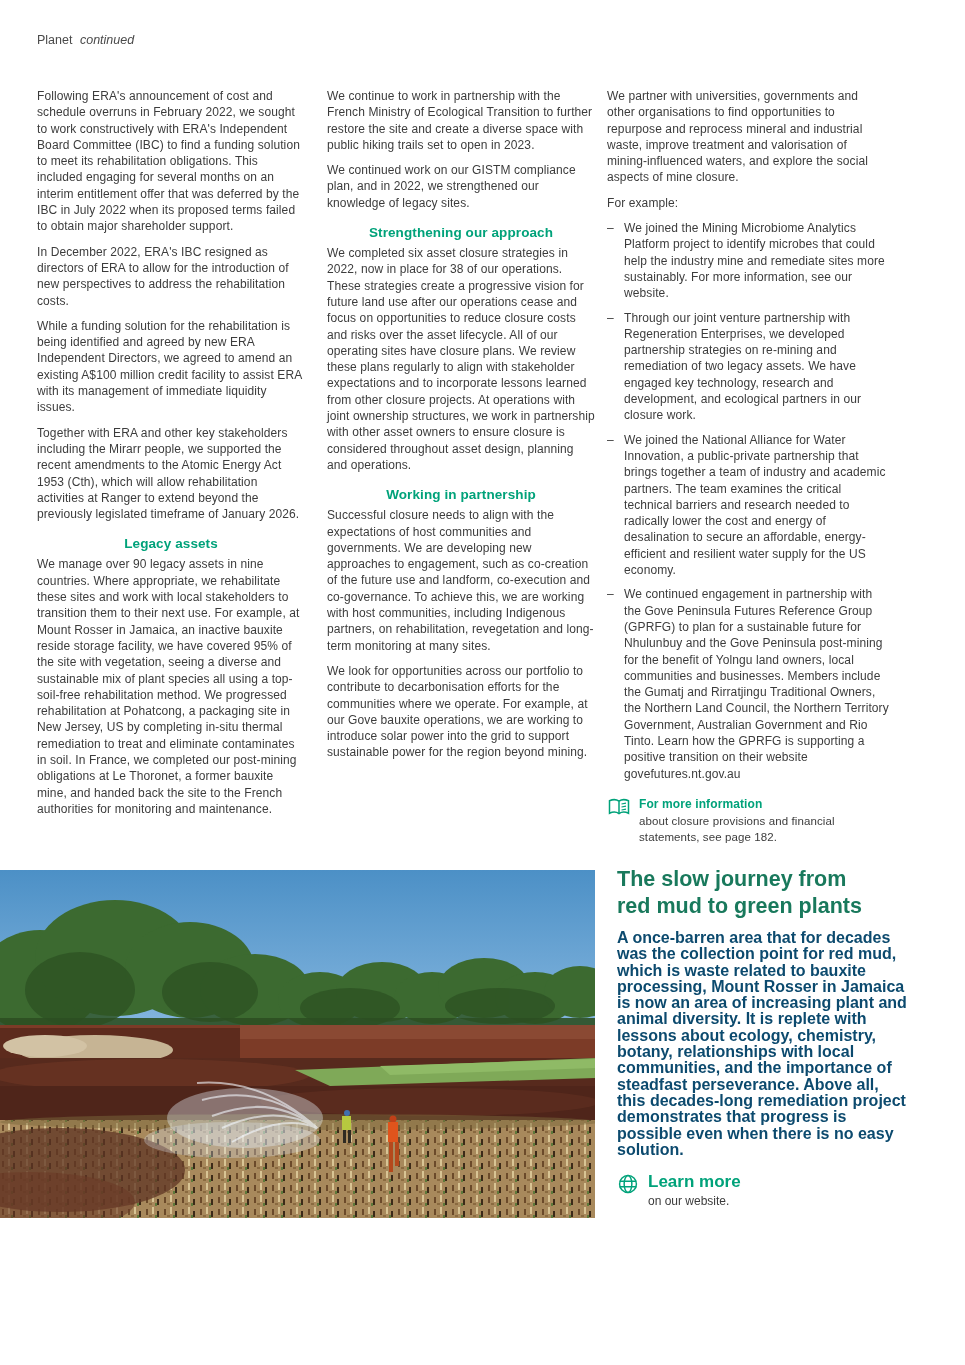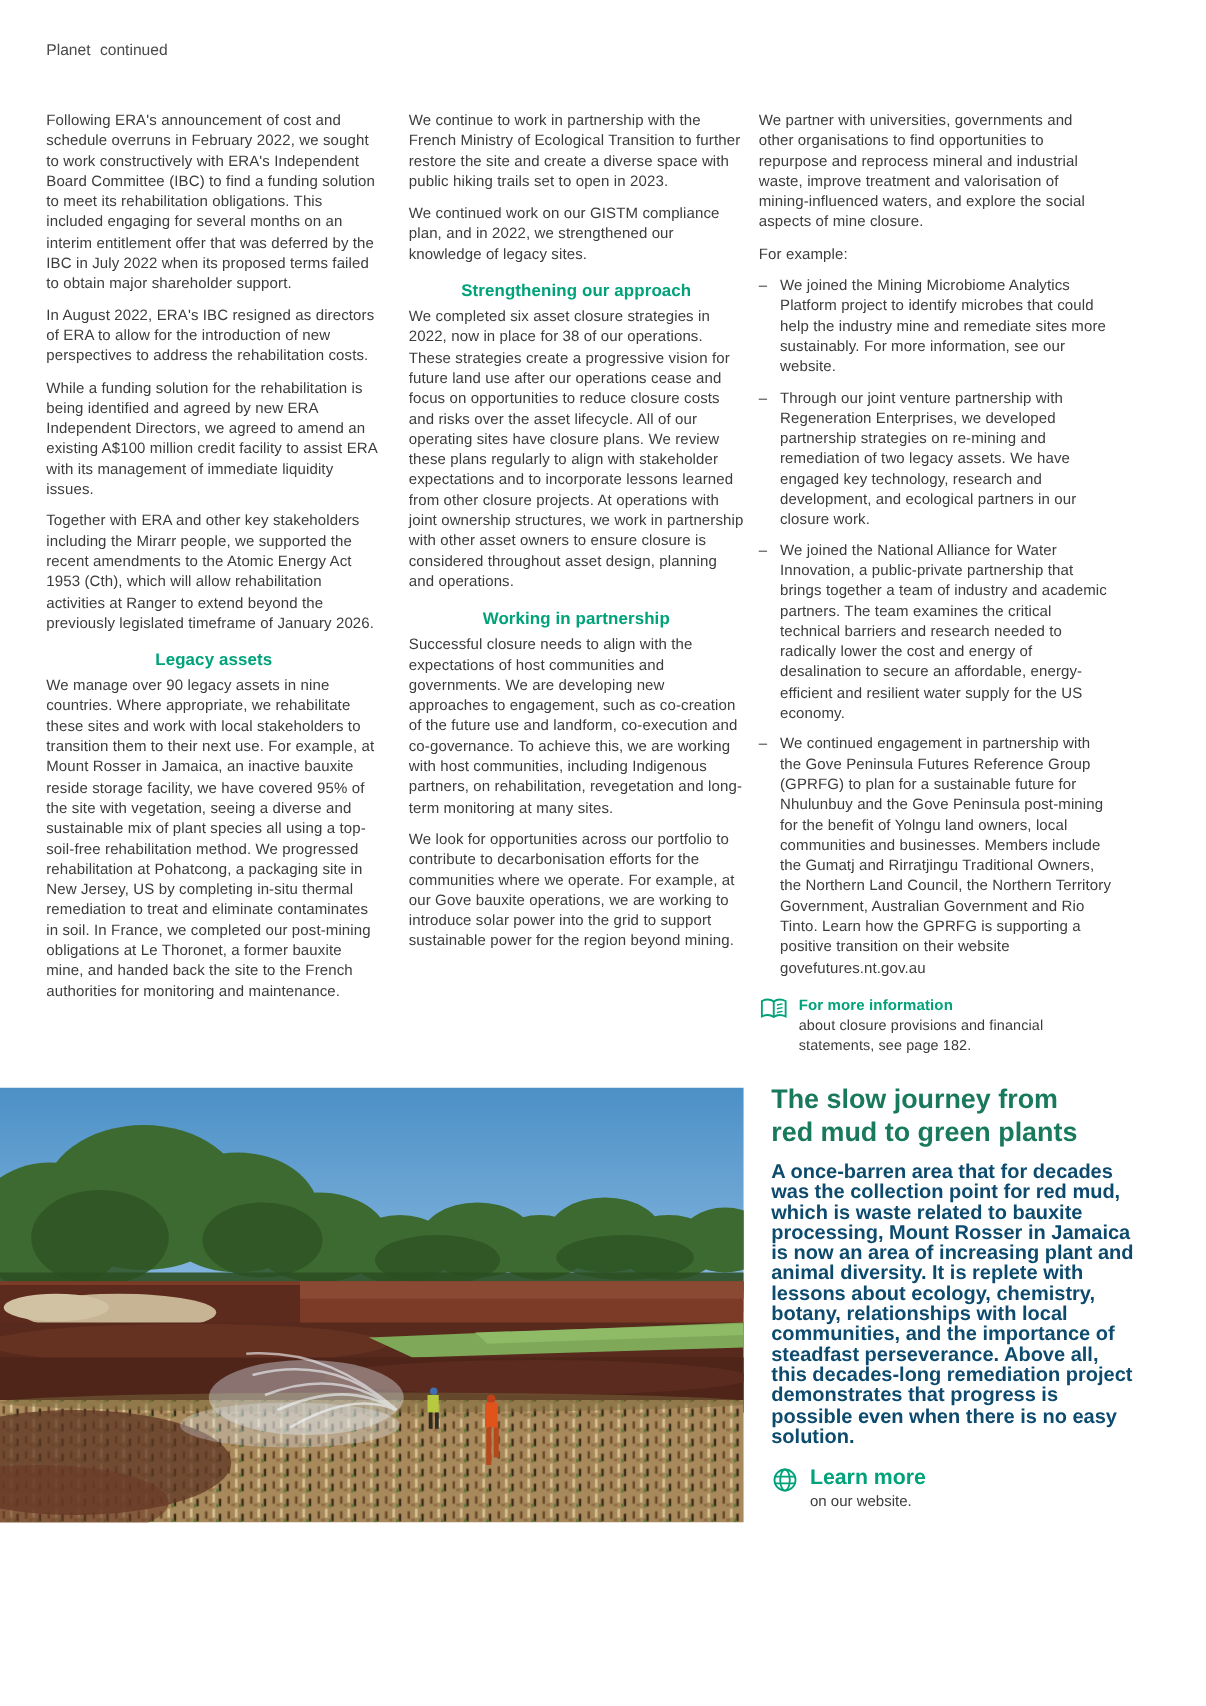--- a/index.html
+++ b/index.html
@@ -2,21 +2,21 @@
 <html><head>
 <meta charset="utf-8">
 <style>
   html,body{margin:0;padding:0;}
   body{
     width:965px;height:1365px;position:relative;background:#ffffff;
     font-family:"Liberation Sans","DejaVu Sans",sans-serif;
     color:#3c3c3c;-webkit-font-smoothing:antialiased;overflow:hidden;
   }
   .running-head{position:absolute;left:37px;top:33px;font-size:12.5px;color:#4a4a4a;}
-  .running-head .cont{margin-left:4px;}
+  .running-head .cont{font-style:italic;margin-left:4px;}
 
   .col{position:absolute;top:88px;font-size:12px;line-height:16.3px;color:#3c3c3c;letter-spacing:.1px;}
   #col1{left:37px;width:268px;}
   #col2{left:327px;width:268px;}
   #col3{left:607px;width:282px;}
   .col p{margin:0 0 9px 0;}
   .col h3{margin:13px 0 4px 0;font-size:13.5px;line-height:17px;font-weight:bold;color:#00a27a;text-align:center;}
   .col h3:first-child{margin-top:0;}
 
   .bullet{display:flex;margin:0 0 8px 0;}
@@ -46,21 +46,21 @@
 </head>
 <body>
 
 <div class="running-head">
   <span>Planet</span>
   <span class="cont">continued</span>
 </div>
 
 <div class="col" id="col1">
   <p>Following ERA's announcement of cost and schedule overruns in February 2022, we sought to work constructively with ERA's Independent Board Committee (IBC) to find a funding solution to meet its rehabilitation obligations. This included engaging for several months on an interim entitlement offer that was deferred by the IBC in July 2022 when its proposed terms failed to obtain major shareholder support.</p>
-  <p>In August 2022, ERA's IBC resigned as directors of ERA to allow for the introduction of new perspectives to address the rehabilitation costs.</p>
+  <p>In December 2022, ERA's IBC resigned as directors of ERA to allow for the introduction of new perspectives to address the rehabilitation costs.</p>
   <p>While a funding solution for the rehabilitation is being identified and agreed by new ERA Independent Directors, we agreed to amend an existing A$100 million credit facility to assist ERA with its management of immediate liquidity issues.</p>
   <p>Together with ERA and other key stakeholders including the Mirarr people, we supported the recent amendments to the Atomic Energy Act 1953 (Cth), which will allow rehabilitation activities at Ranger to extend beyond the previously legislated timeframe of January 2026.</p>
   <h3>Legacy assets</h3>
   <p>We manage over 90 legacy assets in nine countries. Where appropriate, we rehabilitate these sites and work with local stakeholders to transition them to their next use. For example, at Mount Rosser in Jamaica, an inactive bauxite reside storage facility, we have covered 95% of the site with vegetation, seeing a diverse and sustainable mix of plant species all using a top-soil-free rehabilitation method. We progressed rehabilitation at Pohatcong, a packaging site in New Jersey, US by completing in-situ thermal remediation to treat and eliminate contaminates in soil. In France, we completed our post-mining obligations at Le Thoronet, a former bauxite mine, and handed back the site to the French authorities for monitoring and maintenance.</p>
 </div>
 
 <div class="col" id="col2">
   <p>We continue to work in partnership with the French Ministry of Ecological Transition to further restore the site and create a diverse space with public hiking trails set to open in 2023.</p>
   <p>We continued work on our GISTM compliance plan, and in 2022, we strengthened our knowledge of legacy sites.</p>
   <h3>Strengthening our approach</h3>

